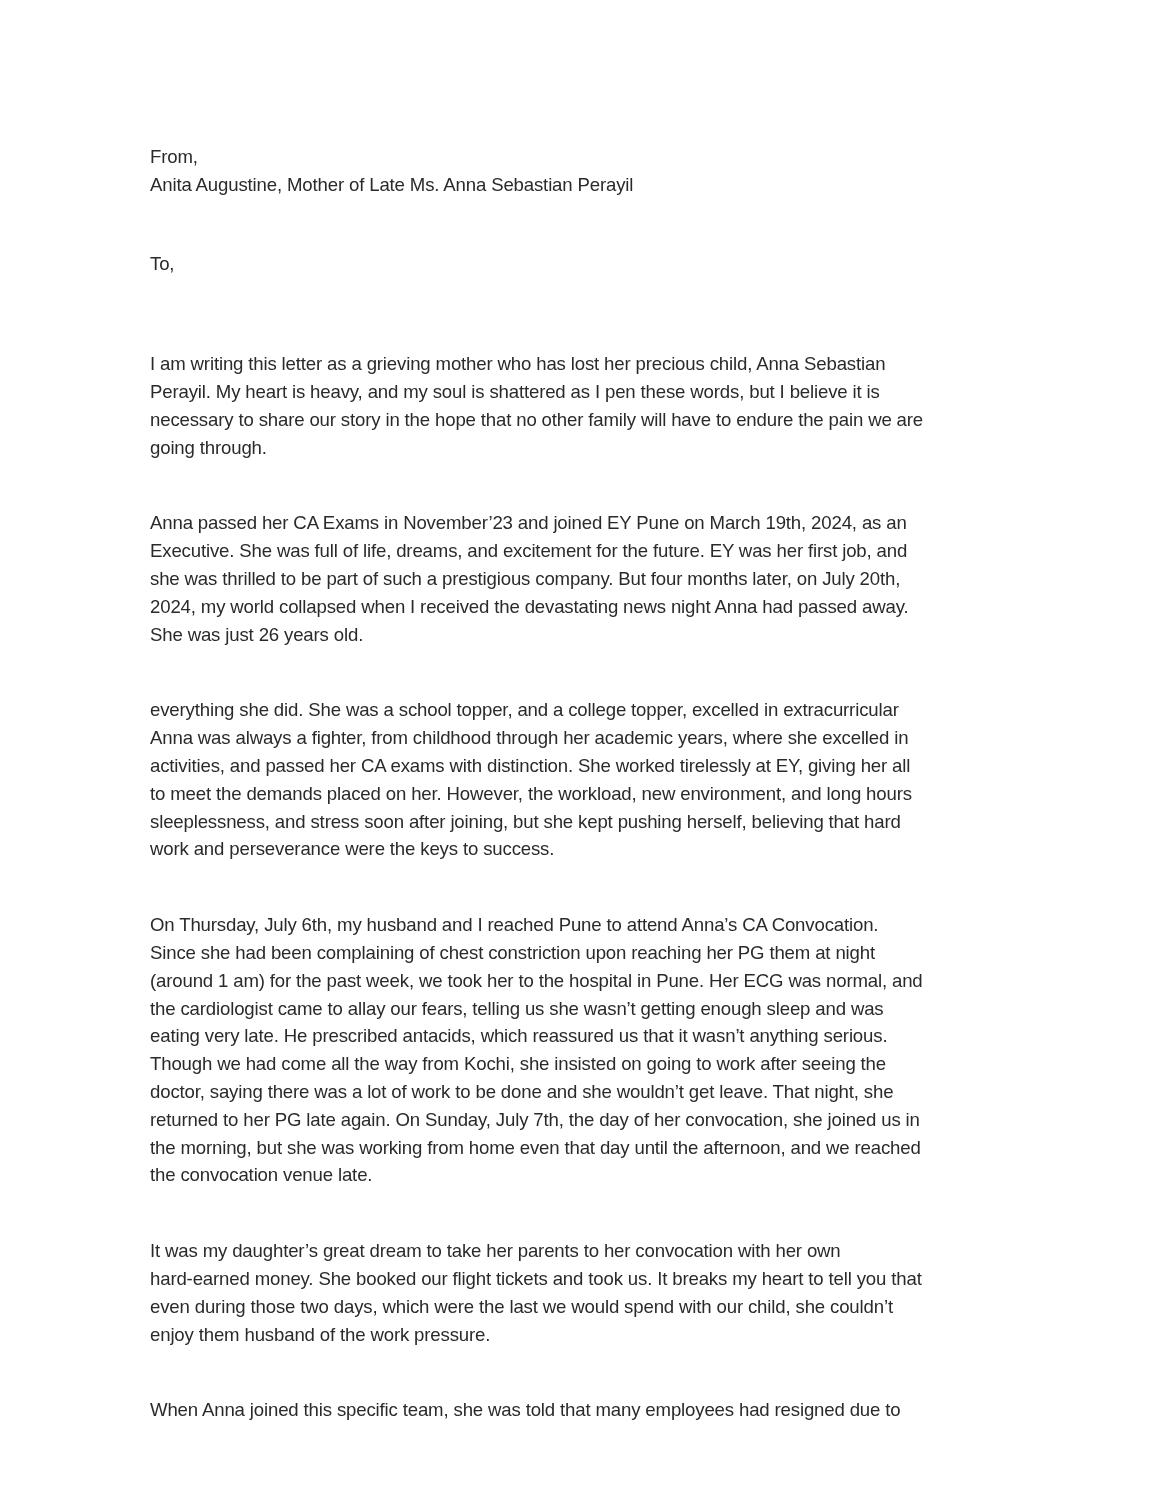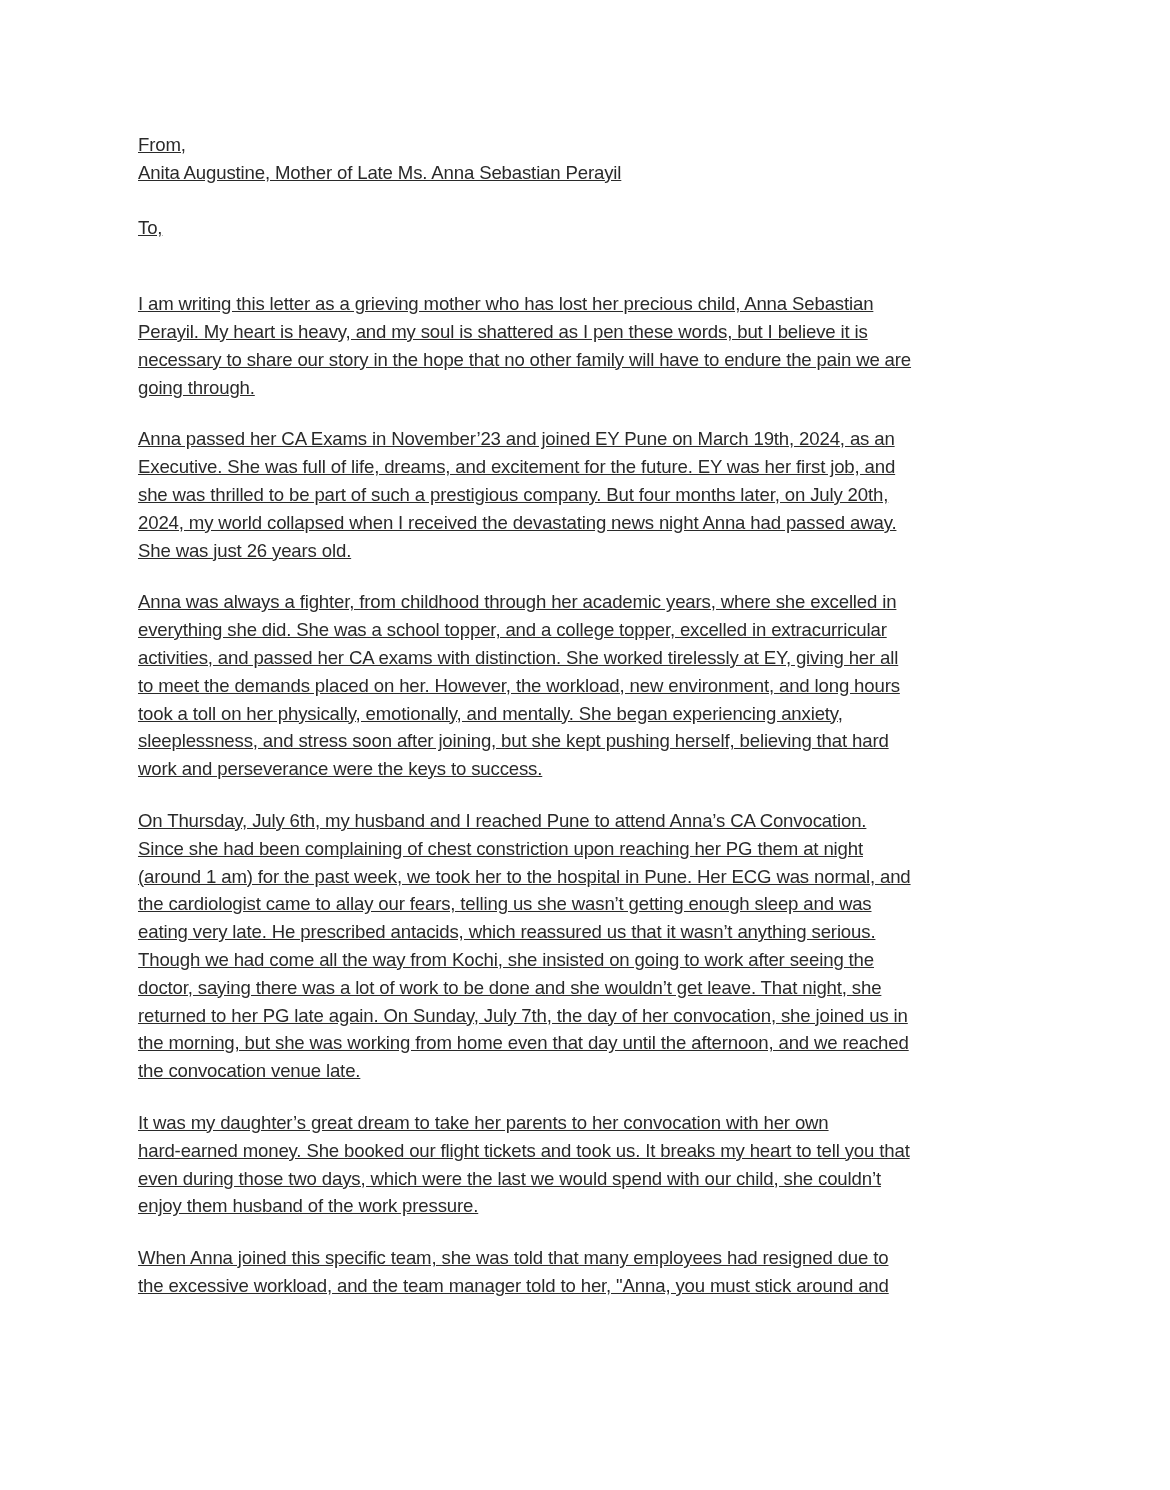--- a/index.html
+++ b/index.html
@@ -22,22 +22,21 @@
       width: 900px;
     }
     .line {
       font-size: 18.6px;
       line-height: 27.8px;
       height: 27.8px;
       white-space: nowrap;
       letter-spacing: -0.15px;
     }
     .block {
-      margin: 0;
-      text-decoration: underline;
+      margin: 12px;
     }
     .gap-header { height: 27.8px; }
     .gap-para { height: 20px; }
   </style>
 </head>
 <body>
 
 <div class="page">
 
   <div class="block">
@@ -69,25 +68,24 @@
     <div class="line">Anna passed her CA Exams in November’23 and joined EY Pune on March 19th, 2024, as an</div>
     <div class="line">Executive. She was full of life, dreams, and excitement for the future. EY was her first job, and</div>
     <div class="line">she was thrilled to be part of such a prestigious company. But four months later, on July 20th,</div>
     <div class="line">2024, my world collapsed when I received the devastating news night Anna had passed away.</div>
     <div class="line">She was just 26 years old.</div>
   </div>
 
   <div class="gap-para" style="height:24px"></div>
 
   <div class="block">
+    <div class="line">everything she did. She was a school topper, and a college topper, excelled in extracurricular</div>
     <div class="line">Anna was always a fighter, from childhood through her academic years, where she excelled in</div>
-    <div class="line">everything she did. She was a school topper, and a college topper, excelled in extracurricular</div>
     <div class="line">activities, and passed her CA exams with distinction. She worked tirelessly at EY, giving her all</div>
     <div class="line">to meet the demands placed on her. However, the workload, new environment, and long hours</div>
-    <div class="line">took a toll on her physically, emotionally, and mentally. She began experiencing anxiety,</div>
     <div class="line">sleeplessness, and stress soon after joining, but she kept pushing herself, believing that hard</div>
     <div class="line">work and perseverance were the keys to success.</div>
   </div>
 
   <div class="gap-para" style="height:24px"></div>
 
   <div class="block">
     <div class="line">On Thursday, July 6th, my husband and I reached Pune to attend Anna’s CA Convocation.</div>
     <div class="line">Since she had been complaining of chest constriction upon reaching her PG them at night</div>
     <div class="line">(around 1 am) for the past week, we took her to the hospital in Pune. Her ECG was normal, and</div>
@@ -106,16 +104,15 @@
     <div class="line">It was my daughter’s great dream to take her parents to her convocation with her own</div>
     <div class="line">hard-earned money. She booked our flight tickets and took us. It breaks my heart to tell you that</div>
     <div class="line">even during those two days, which were the last we would spend with our child, she couldn’t</div>
     <div class="line">enjoy them husband of the work pressure.</div>
   </div>
 
   <div class="gap-para" style="height:24px"></div>
 
   <div class="block">
     <div class="line">When Anna joined this specific team, she was told that many employees had resigned due to</div>
-    <div class="line">the excessive workload, and the team manager told to her, "Anna, you must stick around and</div>
   </div>
 
 </div>
 
 </body></html>

